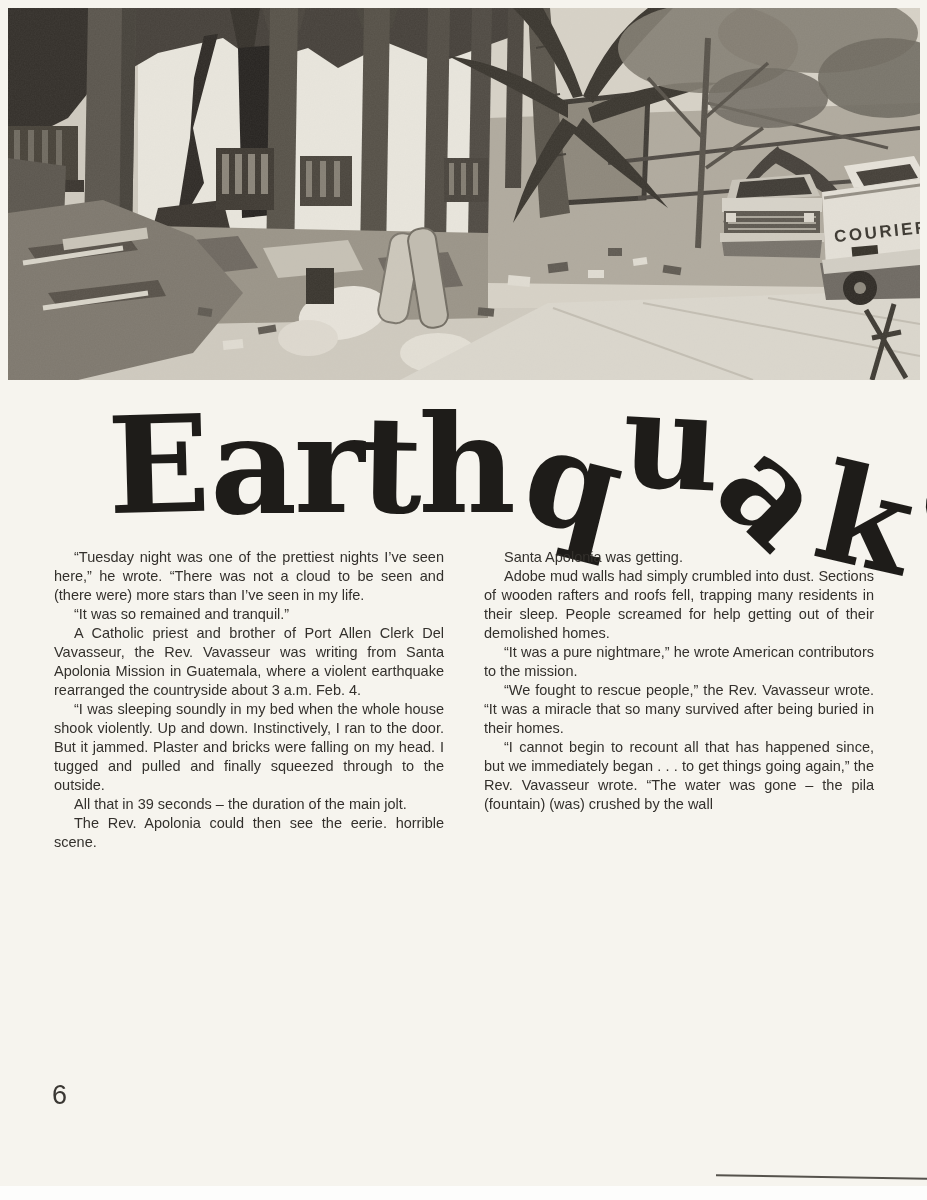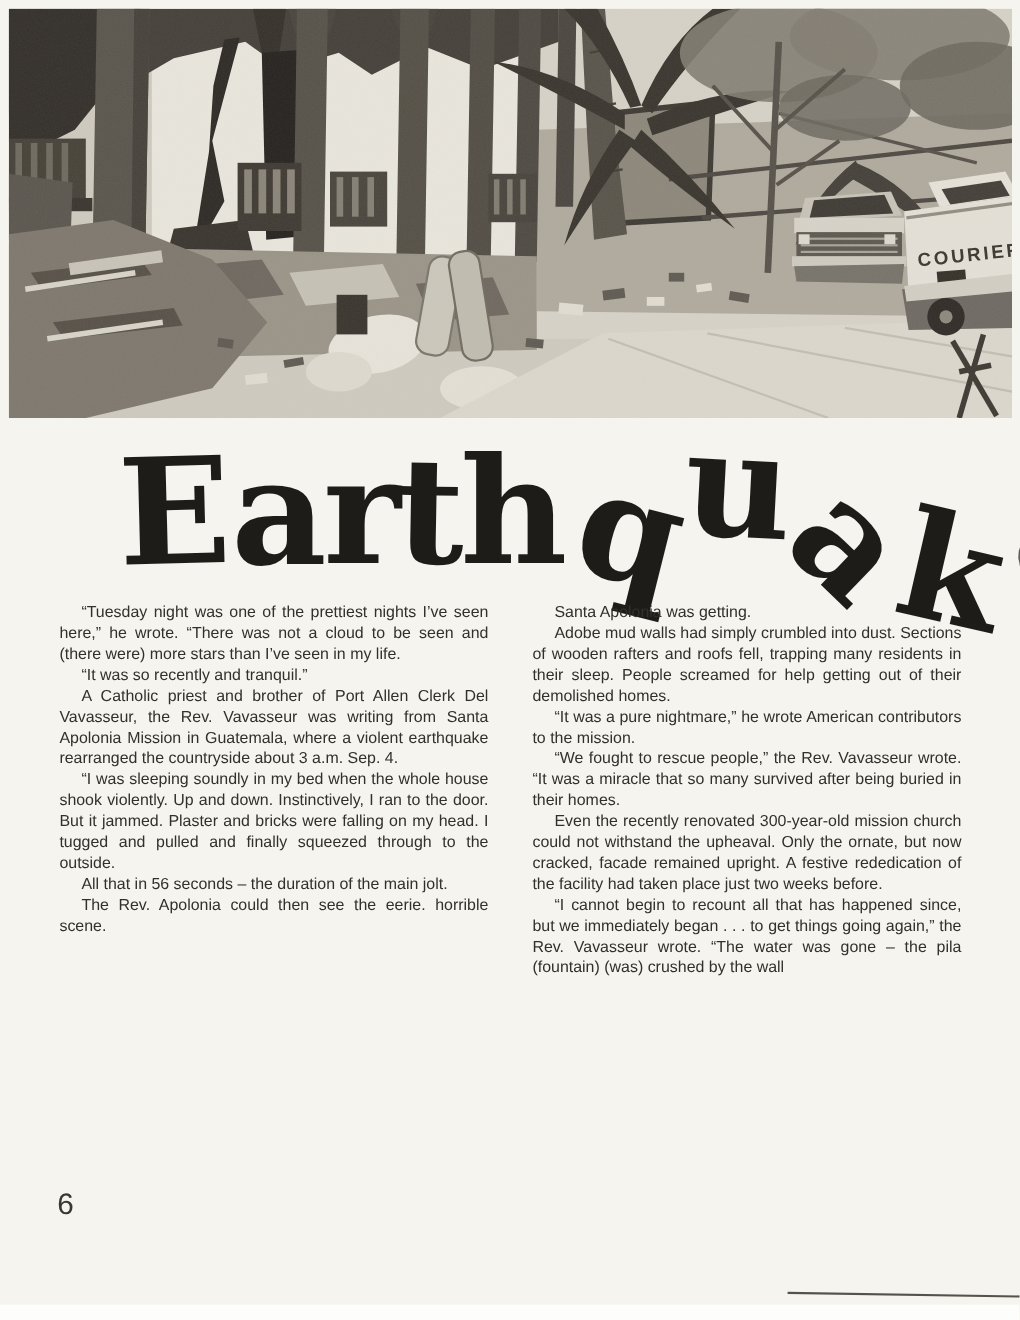--- a/index.html
+++ b/index.html
@@ -217,31 +217,30 @@
     </svg>
   </div>
 
   <div class="headline">
     <span class="h0">E</span><span class="h1">a</span><span class="h2">r</span><span class="h3">t</span><span class="h4">h</span><span class="h5">q</span><span class="h6">u</span><span class="h7">a</span><span class="h8">k</span><span class="h9">e</span>
   </div>
 
   <div class="columns">
     <div class="col">
       <p>“Tuesday night was one of the prettiest nights I’ve seen here,” he wrote. “There was not a cloud to be seen and (there were) more stars than I’ve seen in my life.</p>
-      <p>“It was so recently and tranquil.”</p>
-      <p>A Catholic priest and brother of Port Allen Clerk Del Vavasseur, the Rev. Vavasseur was writing from Santa Apolonia Mission in Guatemala, where a violent earthquake rearranged the countryside about 3 a.m. Sep. 4.</p>
+      <p>“It was so remained and tranquil.”</p>
+      <p>A Catholic priest and brother of Port Allen Clerk Del Vavasseur, the Rev. Vavasseur was writing from Santa Apolonia Mission in Guatemala, where a violent earthquake rearranged the countryside about 3 a.m. Feb. 4.</p>
       <p>“I was sleeping soundly in my bed when the whole house shook violently. Up and down. Instinctively, I ran to the door. But it jammed. Plaster and bricks were falling on my head. I tugged and pulled and finally squeezed through to the outside.</p>
-      <p>All that in 56 seconds – the duration of the main jolt.</p>
+      <p>All that in 39 seconds – the duration of the main jolt.</p>
       <p>The Rev. Apolonia could then see the eerie. horrible scene.</p>
     </div>
     <div class="col">
       <p>Santa Apolonia was getting.</p>
       <p>Adobe mud walls had simply crumbled into dust. Sections of wooden rafters and roofs fell, trapping many residents in their sleep. People screamed for help getting out of their demolished homes.</p>
       <p>“It was a pure nightmare,” he wrote American contributors to the mission.</p>
       <p>“We fought to rescue people,” the Rev. Vavasseur wrote. “It was a miracle that so many survived after being buried in their homes.</p>
-      <p>Even the recently renovated 300-year-old mission church could not withstand the upheaval. Only the ornate, but now cracked, facade remained upright. A festive rededication of the facility had taken place just two weeks before.</p>
       <p>“I cannot begin to recount all that has happened since, but we immediately began . . . to get things going again,” the Rev. Vavasseur wrote. “The water was gone – the pila (fountain) (was) crushed by the wall</p>
     </div>
   </div>
 
   <div class="page-number">6</div>
   <div class="bottom-rule"></div>
 </div>
 
 </body></html>

